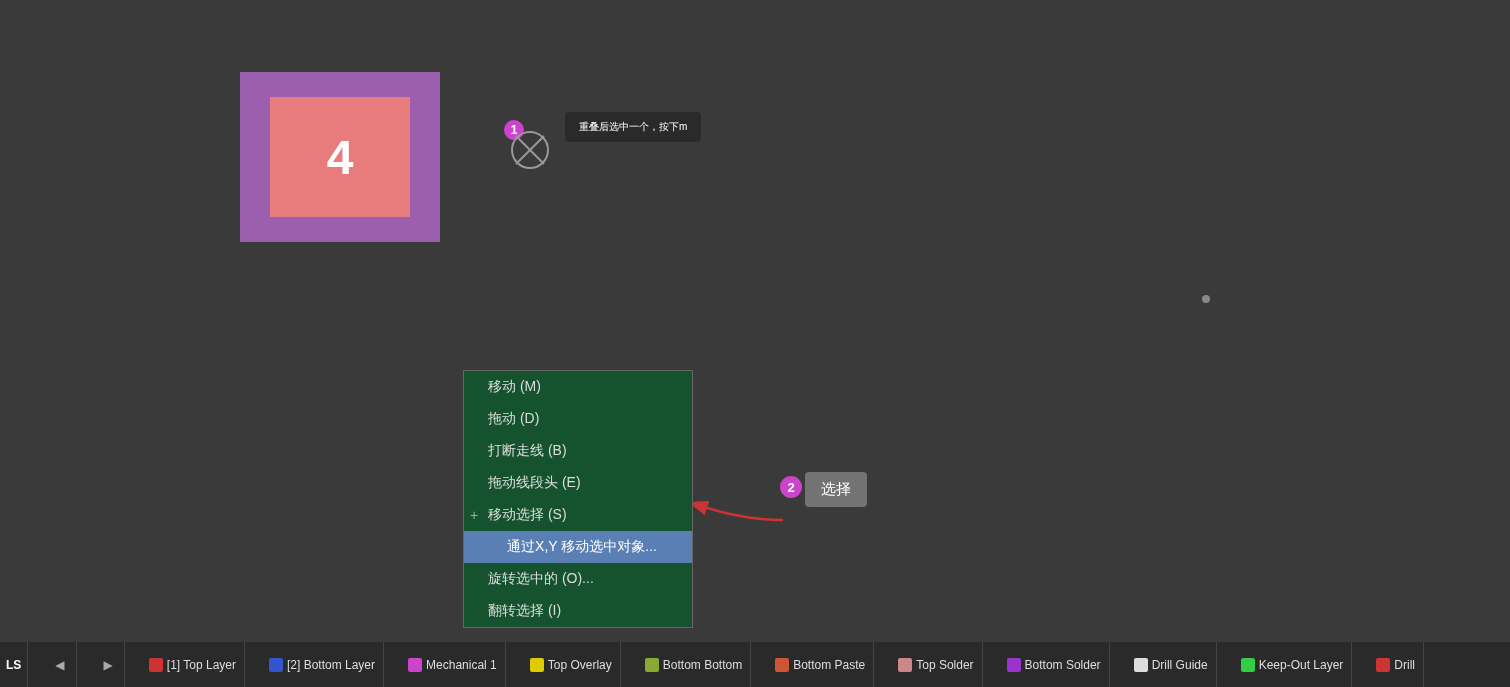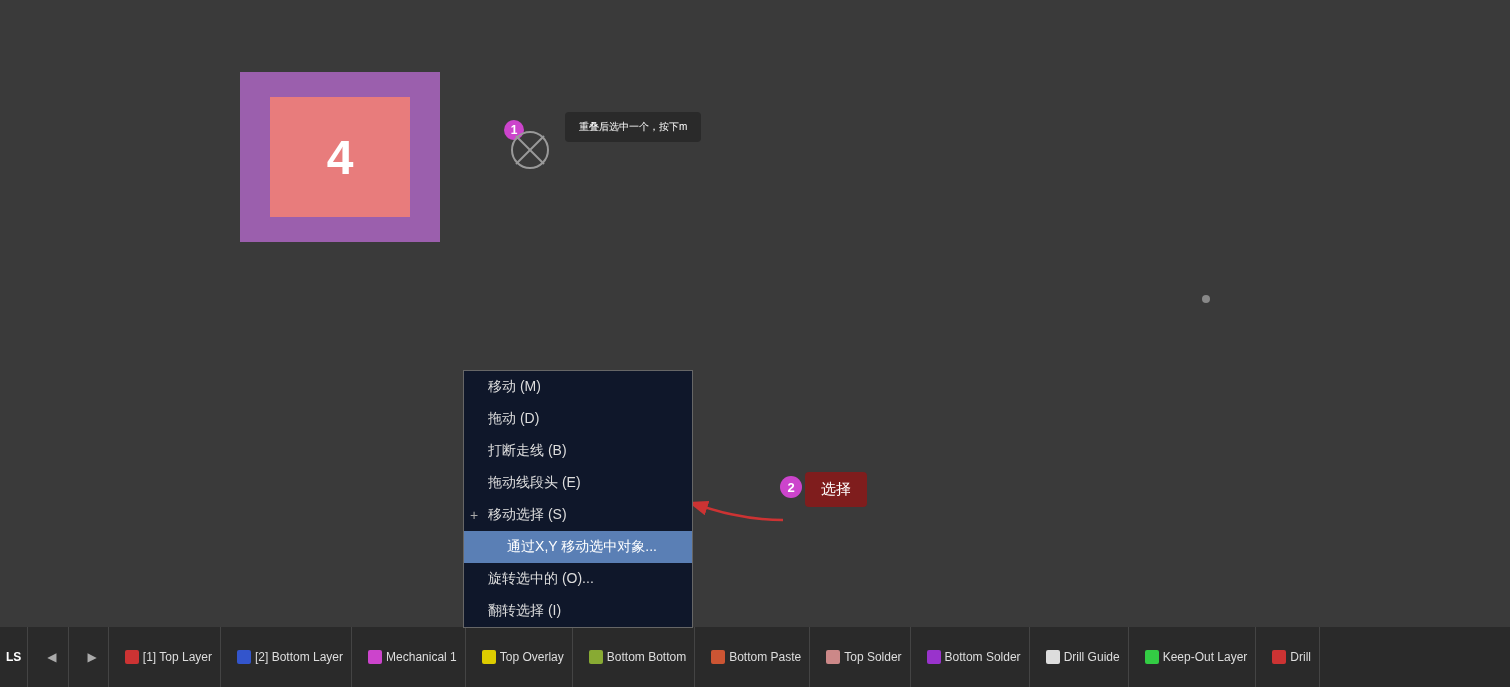--- a/index.html
+++ b/index.html
@@ -91,21 +91,21 @@
       align-items: center;
       justify-content: center;
       font-weight: bold;
     }
 
     
     .context-menu {
       position: absolute;
       left: 463px;
       top: 370px;
-      background-color: #0f172a;
+      background-color: #14532d;
       border: 1px solid #666;
       min-width: 230px;
       z-index: 100;
     }
     .menu-item {
       padding: 7px 16px 7px 24px;
       color: #ddd;
       font-size: 14px;
       cursor: pointer;
       display: flex;
@@ -117,21 +117,21 @@
       background-color: #5a7fb5;
       color: #fff;
       justify-content: center;
     }
 
     
     .tooltip-step2 {
       position: absolute;
       left: 805px;
       top: 472px;
-      background-color: #7f1d1d;
+      background-color: #737373;
       color: #ffffff;
       padding: 8px 16px;
       border-radius: 4px;
       font-size: 15px;
       white-space: nowrap;
       display: flex;
       align-items: center;
       gap: 8px;
     }
     .step2-badge {
@@ -157,25 +157,25 @@
       top: 490px;
       pointer-events: none;
     }
 
     
     .status-bar {
       position: absolute;
       bottom: 0;
       left: 0;
       width: 1510px;
-      height: 60px;
+      height: 45px;
       background-color: #2a2a2a;
       display: flex;
       align-items: center;
-      gap: 8px;
+      gap: 16px;
       font-size: 12px;
       color: #ddd;
       overflow: hidden;
     }
     .status-item {
       display: flex;
       align-items: center;
       gap: 4px;
       padding: 0 8px;
       white-space: nowrap;

